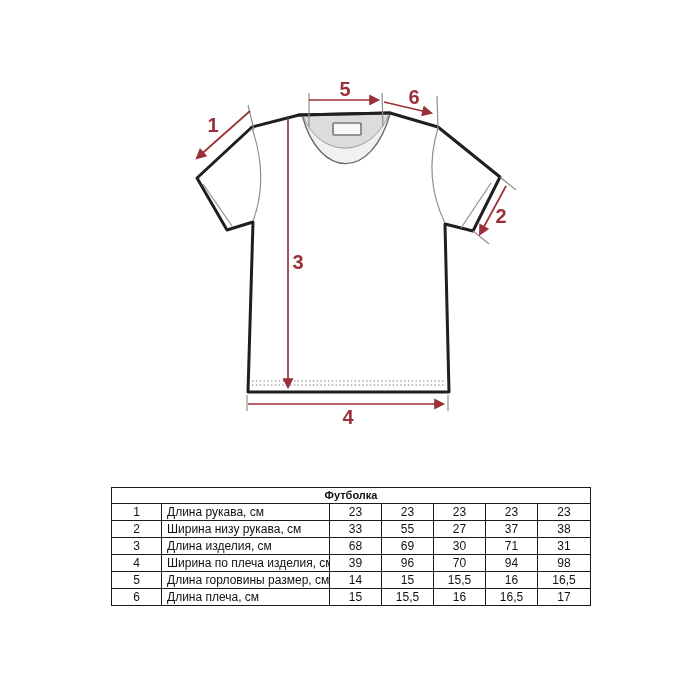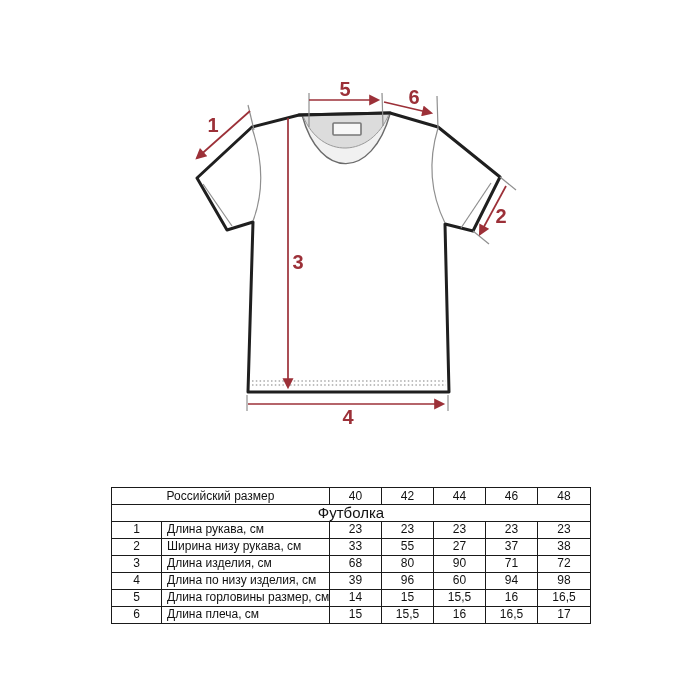--- a/index.html
+++ b/index.html
@@ -21,21 +21,21 @@
              font-size:20px;font-weight:bold;text-anchor:middle;}
 
   
   .size-table{position:absolute;left:111px;top:487px;width:479px;
               border-collapse:collapse;table-layout:fixed;
               border:1.5px solid #141414;}
   .size-table td{border:1px solid #1a1a1a;font-size:12px;color:#111;
                  text-align:center;vertical-align:middle;padding:0;height:16px;
                  line-height:1.05;overflow:hidden;white-space:nowrap;}
   .size-table td.name{text-align:left;padding-left:5px;}
-  .size-table tr.r-cat td{font-weight:normal;font-size:15px;height:15px;}
+  .size-table tr.r-cat td{font-weight:bold;font-size:11px;height:15px;}
 </style>
 </head>
 <body>
 
 <div class="canvas">
 
   <svg class="diagram-svg" width="700" height="470" viewBox="0 0 700 470">
     <defs>
       <marker id="ah" viewBox="0 0 10 10" refX="8" refY="5" markerWidth="7.5" markerHeight="6.5" orient="auto-start-reverse">
         <path d="M0,0 L10,5 L0,10 Z" class="ah"></path>
@@ -84,28 +84,20 @@
     <colgroup>
       <col style="width:50px">
         <col style="width:168px">
       <col style="width:52px">
         <col style="width:52px">
         <col style="width:52px">
       <col style="width:52px">
         <col style="width:53px">
     </colgroup>
     <tbody>
-      <tr class="r-head">
-        <td colspan="2">Российский размер</td>
-        <td>40</td>
-        <td>42</td>
-        <td>44</td>
-        <td>46</td>
-        <td>48</td>
-      </tr>
       <tr class="r-cat">
         <td colspan="7">Футболка</td>
       </tr>
       <tr>
         <td>1</td>
         <td class="name">Длина рукава, см</td>
         <td>23</td>
         <td>23</td>
         <td>23</td>
         <td>23</td>
@@ -117,31 +109,31 @@
         <td>33</td>
         <td>55</td>
         <td>27</td>
         <td>37</td>
         <td>38</td>
       </tr>
       <tr>
         <td>3</td>
         <td class="name">Длина изделия, см</td>
         <td>68</td>
-        <td>80</td>
-        <td>90</td>
+        <td>69</td>
+        <td>30</td>
         <td>71</td>
-        <td>72</td>
+        <td>31</td>
       </tr>
       <tr>
         <td>4</td>
-        <td class="name">Длина по низу изделия, см</td>
+        <td class="name">Ширина по плеча изделия, см</td>
         <td>39</td>
         <td>96</td>
-        <td>60</td>
+        <td>70</td>
         <td>94</td>
         <td>98</td>
       </tr>
       <tr>
         <td>5</td>
         <td class="name">Длина горловины размер, см</td>
         <td>14</td>
         <td>15</td>
         <td>15,5</td>
         <td>16</td>

